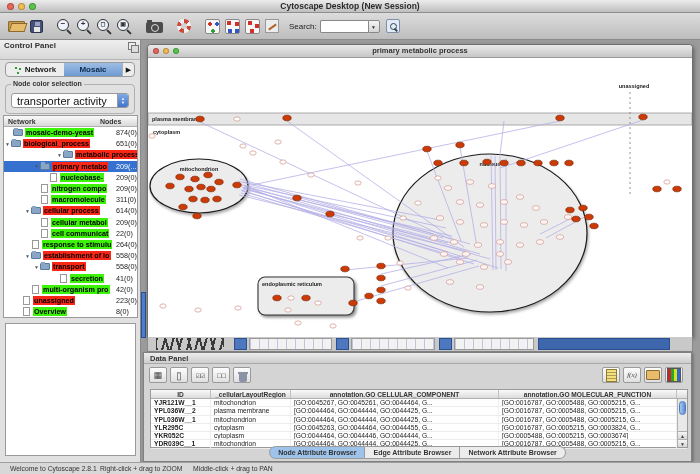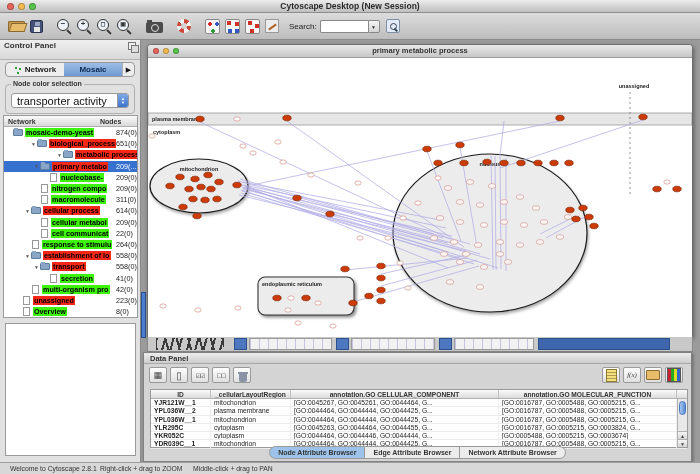--- a/index.html
+++ b/index.html
@@ -282,21 +282,21 @@
         <span class="h1">Network</span>
         <span class="h2">Nodes</span>
       </div>
       <div id="tree-rows">
           <div class="trow" style="padding-left: 2px; align-items: center;">
             <span class="exp"></span>
             <span class="ti-folder"></span>
             <span class="chip green">mosaic-demo-yeast</span>
             <span class="cnt">874(0)</span>
           </div>
-          <div class="trow" style="padding-left: 26px;">
+          <div class="trow" style="padding-left: 0;">
             <span class="exp">▼</span>
             <span class="ti-folder"></span>
             <span class="chip red">biological_process</span>
             <span class="cnt">651(0)</span>
           </div>
           <div class="trow" style="padding-left: 20px; margin-left: 32px;">
             <span class="exp">▼</span>
             <span class="ti-folder"></span>
             <span class="chip red">metabolic process</span>
             <span class="cnt">280(0)</span>
@@ -354,21 +354,21 @@
             <span class="ti-folder"></span>
             <span class="chip red">establishment of lo</span>
             <span class="cnt">558(0)</span>
           </div>
           <div class="trow" style="padding-left: 29px;">
             <span class="exp">▼</span>
             <span class="ti-folder"></span>
             <span class="chip red">transport</span>
             <span class="cnt">558(0)</span>
           </div>
-          <div class="trow" style="padding-left: 38px;">
+          <div class="trow" style="padding-left: 48px;">
             <span class="exp"></span>
             <span class="ti-file"></span>
             <span class="chip green">secretion</span>
             <span class="cnt">41(0)</span>
           </div>
           <div class="trow" style="padding-left: 20px;">
             <span class="exp"></span>
             <span class="ti-file"></span>
             <span class="chip green">multi-organism pro</span>
             <span class="cnt">42(0)</span>

